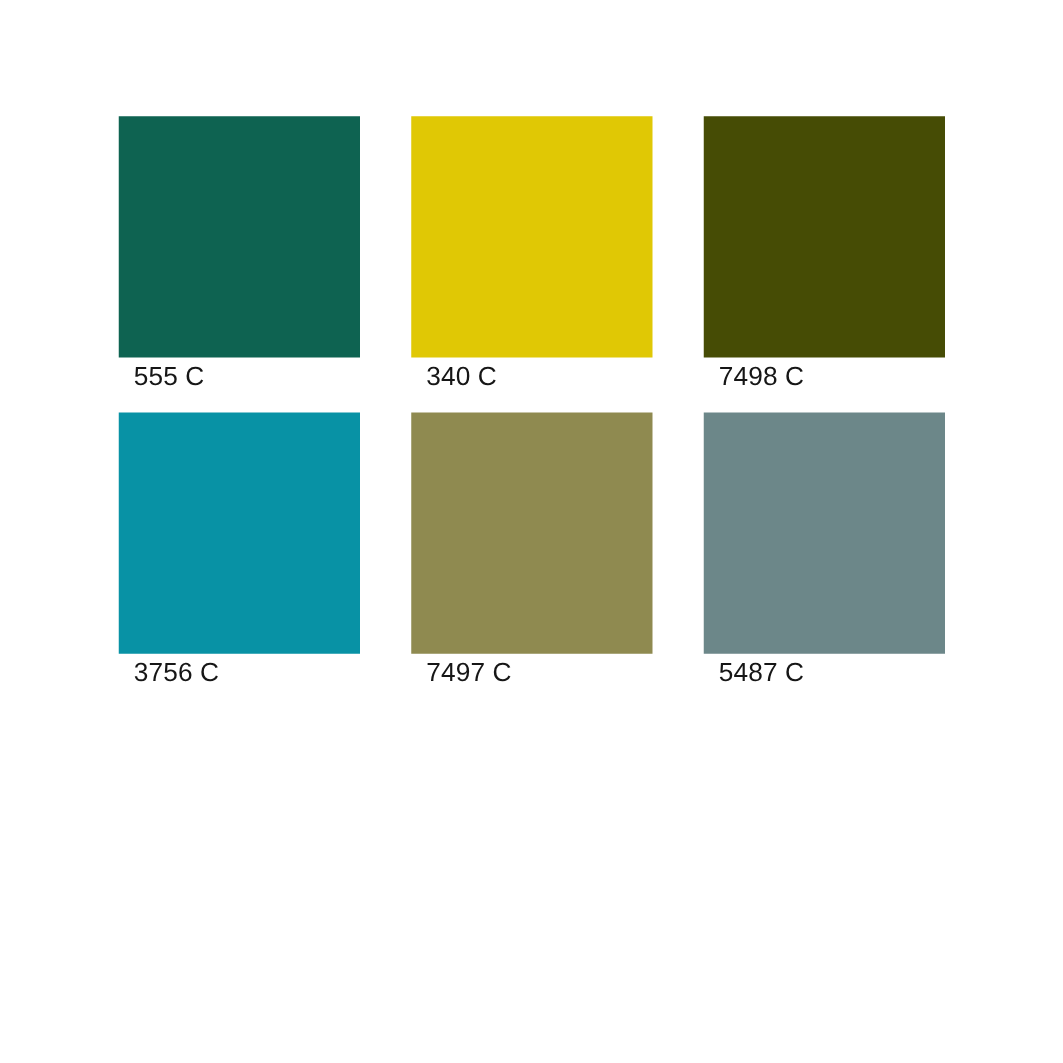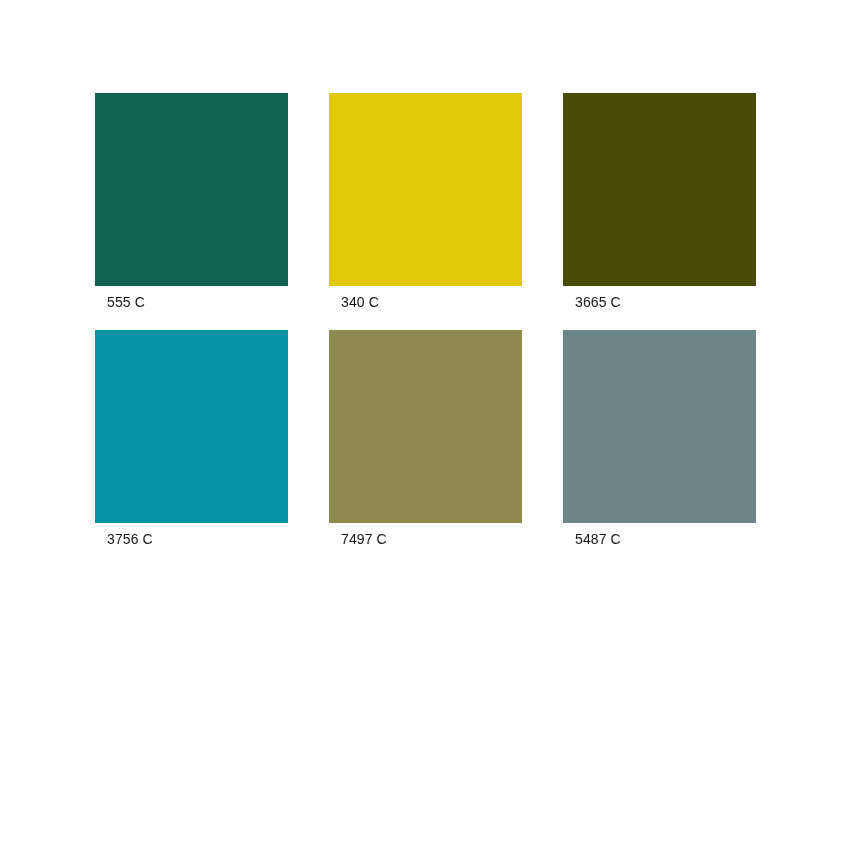--- a/index.html
+++ b/index.html
@@ -46,21 +46,21 @@
     height: 193px;
     display: block;
   }
 
   .swatch-label {
     position: absolute;
     left: 12px;
     top: 199px;
     white-space: nowrap;
     font-family: "Liberation Sans", sans-serif;
-    font-size: 14px;
+    font-size: 21px;
     line-height: 20px;
     font-weight: 400;
     color: #161616;
     letter-spacing: 0.1px;
   }
 </style>
 </head>
 <body style="background-color: rgb(255, 255, 255);">
 
 <div class="swatch-board">
@@ -68,21 +68,21 @@
       <div class="swatch-cell">
         <div class="swatch-chip" style="background-color: rgb(14, 99, 81);"></div>
         <div class="swatch-label">555 C</div>
       </div>
       <div class="swatch-cell">
         <div class="swatch-chip" style="background-color: rgb(224, 200, 5);"></div>
         <div class="swatch-label">340 C</div>
       </div>
       <div class="swatch-cell">
         <div class="swatch-chip" style="background-color: rgb(70, 76, 5);"></div>
-        <div class="swatch-label">3665 C</div>
+        <div class="swatch-label">7498 C</div>
       </div>
       <div class="swatch-cell">
         <div class="swatch-chip" style="background-color: rgb(8, 146, 165);"></div>
         <div class="swatch-label">3756 C</div>
       </div>
       <div class="swatch-cell">
         <div class="swatch-chip" style="background-color: rgb(143, 138, 80);"></div>
         <div class="swatch-label">7497 C</div>
       </div>
       <div class="swatch-cell">

